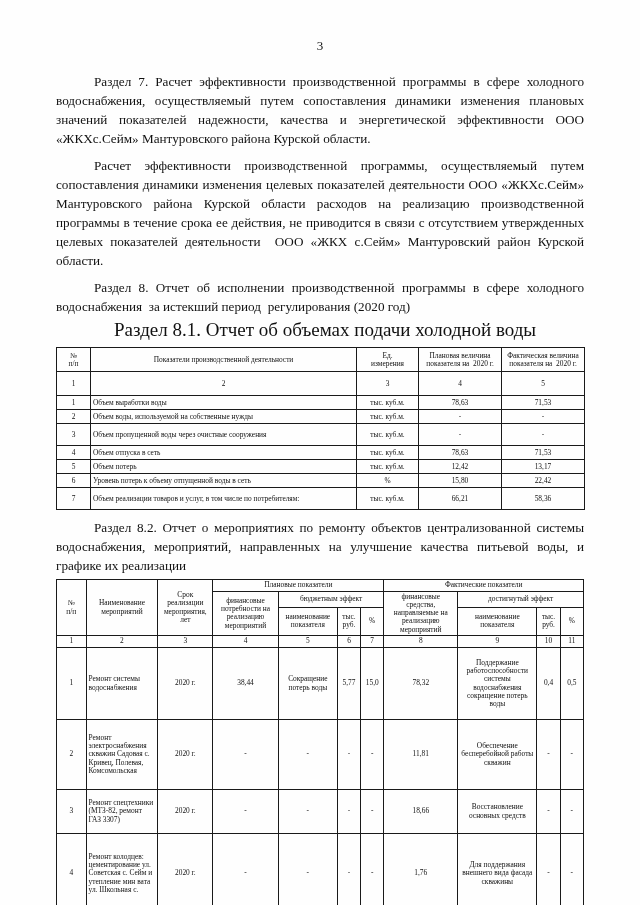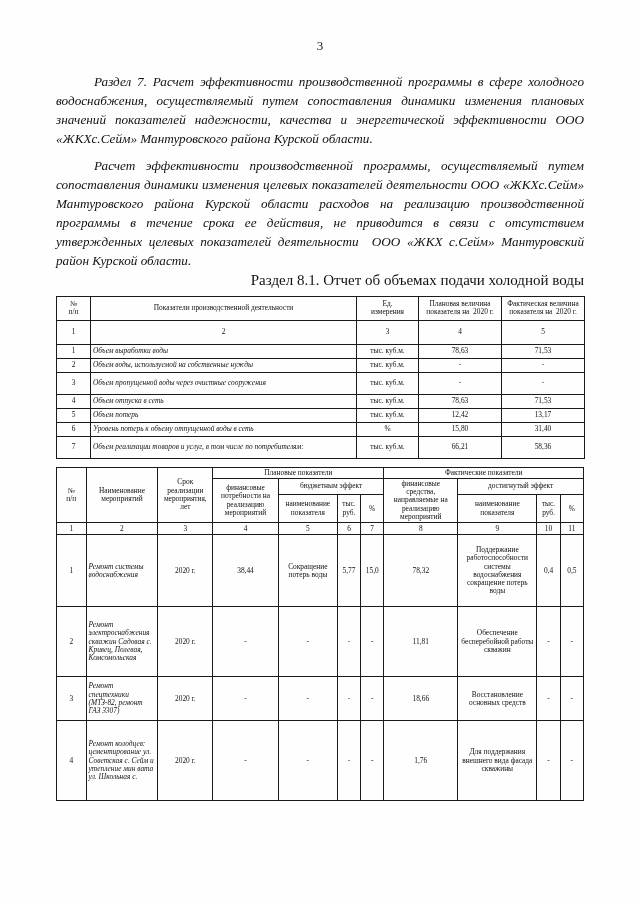--- a/index.html
+++ b/index.html
@@ -36,50 +36,48 @@
     margin-bottom: 18px;
     letter-spacing: 0.2px;
   }
   p.para {
     margin: 0 0 0 0;
     font-size: 13.2px;
     line-height: 1.44;
     text-align: justify;
     text-indent: 38px;
     hyphens: none;
-    font-style: italic;
   }
   p.para + p.para {
     margin-top: 8px;
   }
   .heading-center {
-    font-size: 15px;
+    font-size: 19px;
     line-height: 1.44;
     margin: 0 0 4px 0;
     text-indent: 58px;
-    text-align: right;
   }
 
   table.doc-table {
     border-collapse: collapse;
     width: 100%;
     font-size: 7.4px;
     line-height: 1.12;
     table-layout: fixed;
   }
   table.doc-table td,
   table.doc-table th {
     border: 0.8px solid #1a1a1a;
     padding: 1px 2px;
     vertical-align: middle;
     font-weight: normal;
     overflow: hidden;
   }
   .tc { text-align: center; }
-  .tl { text-align: left; padding-left: 3px; font-style: italic; }
+  .tl { text-align: left; padding-left: 3px; }
   .numrow td { text-align: center; height: 9px; }
 
   .tbl1-wrap { margin-top: 4px; margin-bottom: 8px; }
   .tbl2-wrap { margin-top: 4px; }
 
   table.t1 td { height: 11px; }
   table.t1 td.tall { height: 19px; }
   table.t1 thead td { height: 21px; }
 
   table.t2 td { }
@@ -89,20 +87,21 @@
 </head>
 <body>
 
 <div class="page">
   <div class="content">
 
     <div class="page-number sp">3</div>
 
     <p class="para sp">Раздел 7. Расчет эффективности производственной программы в сфере холодного водоснабжения, осуществляемый путем сопоставления динамики изменения плановых значений показателей надежности, качества и энергетической эффективности ООО «ЖКХс.Сейм» Мантуровского района Курской области.</p>
     <p class="para sp">Расчет эффективности производственной программы, осуществляемый путем сопоставления динамики изменения целевых показателей деятельности ООО «ЖКХс.Сейм» Мантуровского района Курской области расходов на реализацию производственной программы в течение срока ее действия, не приводится в связи с отсутствием утвержденных целевых показателей деятельности  ООО «ЖКХ с.Сейм» Мантуровский район Курской области.</p>
+    <p class="para sp">Раздел 8. Отчет об исполнении производственной программы в сфере холодного водоснабжения  за истекший период  регулирования (2020 год)</p>
     <div class="heading-center sp">Раздел 8.1. Отчет об объемах подачи холодной воды</div>
 
     <div class="tbl1-wrap">
       <table class="doc-table t1">
         <colgroup>
           <col style="width:34px">
           <col style="width:266px">
           <col style="width:62px">
           <col style="width:83px">
           <col style="width:83px">
@@ -159,33 +158,34 @@
             <td class="tl">Объем потерь</td>
             <td class="tc">тыс. куб.м.</td>
             <td class="tc">12,42</td>
             <td class="tc">13,17</td>
           </tr>
           <tr>
             <td class="tc">6</td>
             <td class="tl">Уровень потерь к объему отпущенной воды  в сеть</td>
             <td class="tc">%</td>
             <td class="tc">15,80</td>
-            <td class="tc">31,40</td>
+            <td class="tc">22,42</td>
           </tr>
           <tr>
             <td class="tc tall">7</td>
             <td class="tl tall">Объем реализации товаров и услуг, в том числе по потребителям:</td>
             <td class="tc tall">тыс. куб.м.</td>
             <td class="tc tall">66,21</td>
             <td class="tc tall">58,36</td>
           </tr>
         </tbody>
       </table>
     </div>
 
+    <p class="para sp">Раздел 8.2. Отчет о мероприятиях по ремонту объектов централизованной системы водоснабжения, мероприятий, направленных на улучшение качества питьевой воды, и графике их реализации</p>
 
     <div class="tbl2-wrap">
       <table class="doc-table t2">
         <colgroup>
           <col style="width:28px">
           <col style="width:68px">
           <col style="width:52px">
           <col style="width:62px">
           <col style="width:56px">
           <col style="width:22px">

